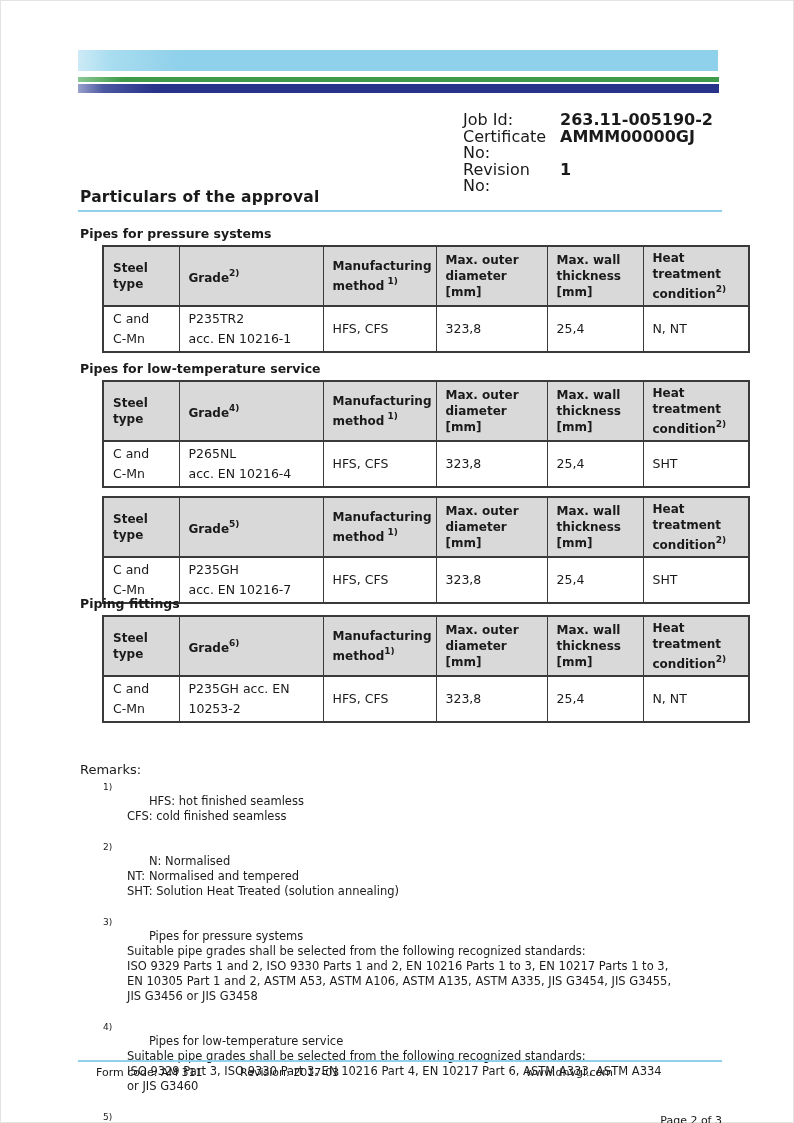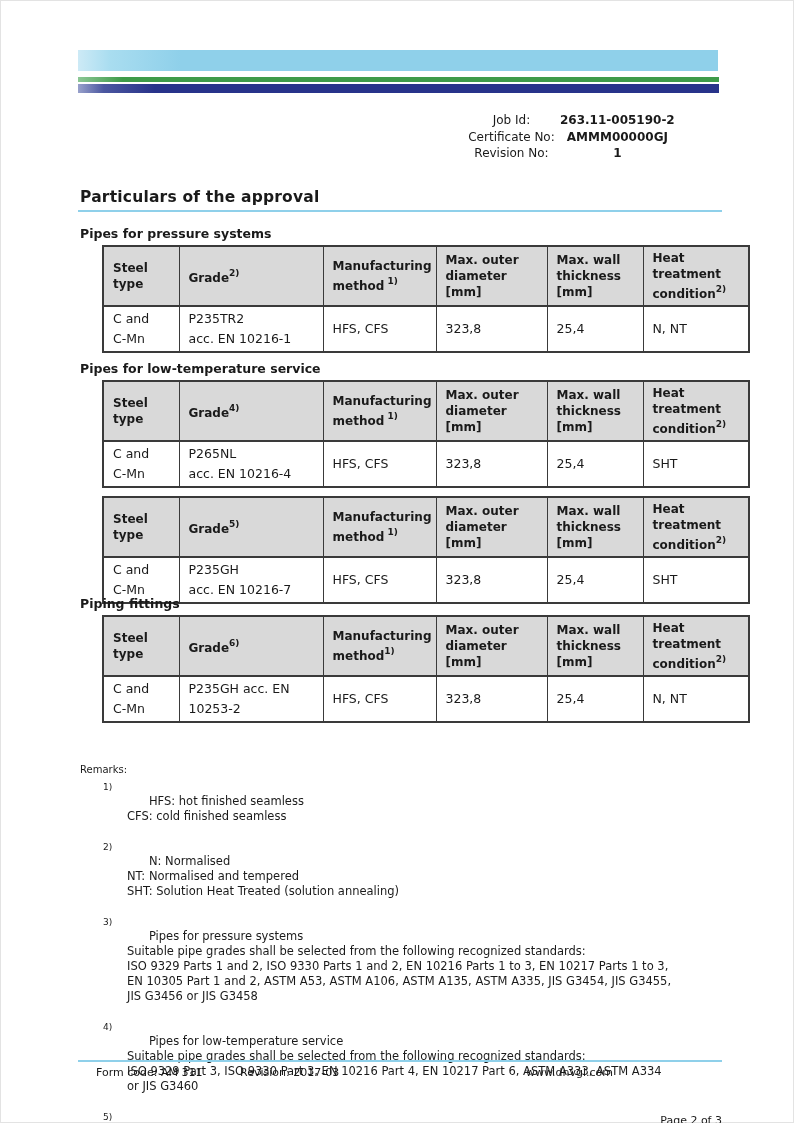--- a/index.html
+++ b/index.html
@@ -10,41 +10,41 @@
   }
   
   .bar-light{position:absolute;left:78px;top:50px;width:640px;height:21px;
     background:linear-gradient(90deg,#cdeaf6 0%,#a9ddf0 5%,#8fd0ea 16%,#8fd0ea 100%);}
   .bar-green{position:absolute;left:78px;top:77px;width:641px;height:5px;
     background:linear-gradient(90deg,#8cc795 0%,#3e9b49 7%,#3e9b49 100%);}
   .bar-navy{position:absolute;left:78px;top:84px;width:641px;height:9px;
     background:linear-gradient(90deg,#98a1cb 0%,#4b57a0 4%,#28338a 12%,#28338a 100%);}
   
   .meta{position:absolute;left:463px;top:112px;display:grid;
-    grid-template-columns:97px auto;font-size:12px;line-height:16.5px;text-align:center;}
+    grid-template-columns:97px auto;font-size:16px;line-height:16.5px;}
   .meta .val{font-weight:bold;}
   
   .doc-title{position:absolute;left:80px;top:188px;font-size:15.5px;font-weight:bold;letter-spacing:.2px;}
   .title-rule{position:absolute;left:78px;top:210px;width:644px;height:2px;background:#8fd0ea;}
   
   .section{position:absolute;left:78px;width:646px;}
   .s1{top:226px;} .s2{top:361px;} .s3{top:496px;} .s4{top:596px;}
   .section-title{font-size:12.5px;font-weight:bold;margin:0 0 4px 2px;}
   table{border-collapse:collapse;table-layout:fixed;width:646px;border:2px solid #3a3a3a;background:#fff;margin-left:24px;}
   col.c1{width:76px;} col.c2{width:144px;} col.c3{width:113px;}
   col.c4{width:111px;} col.c5{width:96px;} col.c6{width:106px;}
   th{background:#d9d9d9;font-size:12px;font-weight:bold;text-align:left;vertical-align:middle;
     border:1px solid #3a3a3a;border-bottom:2px solid #3a3a3a;height:52px;
     padding:3px 5px 3px 9px;line-height:16px;}
   td{font-size:12.5px;vertical-align:middle;border:1px solid #3a3a3a;height:40px;
     padding:2px 5px 2px 9px;line-height:20px;white-space:pre-line;}
   th sup{font-size:9px;position:relative;top:-1px;}
   
   .remarks{position:absolute;left:80px;top:762px;width:644px;font-size:11.5px;line-height:15px;}
-  .remarks-heading{font-size:10px;margin-bottom:2px;}
+  .remarks-heading{font-size:13px;margin-bottom:2px;}
   .remark-item{position:relative;padding-left:47px;white-space:pre;}
   .remark-num{position:absolute;left:23px;top:1px;font-size:9px;}
   
   .footer-rule{position:absolute;left:78px;top:1060px;width:644px;height:2px;background:#8fd0ea;}
   .footer-item{position:absolute;top:1066px;font-size:11px;white-space:nowrap;}
   .f1{left:96px;} .f2{left:240px;} .f3{left:490px;margin-left:36px;} .f4{right:72px;margin-top:48px;}
 </style>
 </head>
 <body>
 

